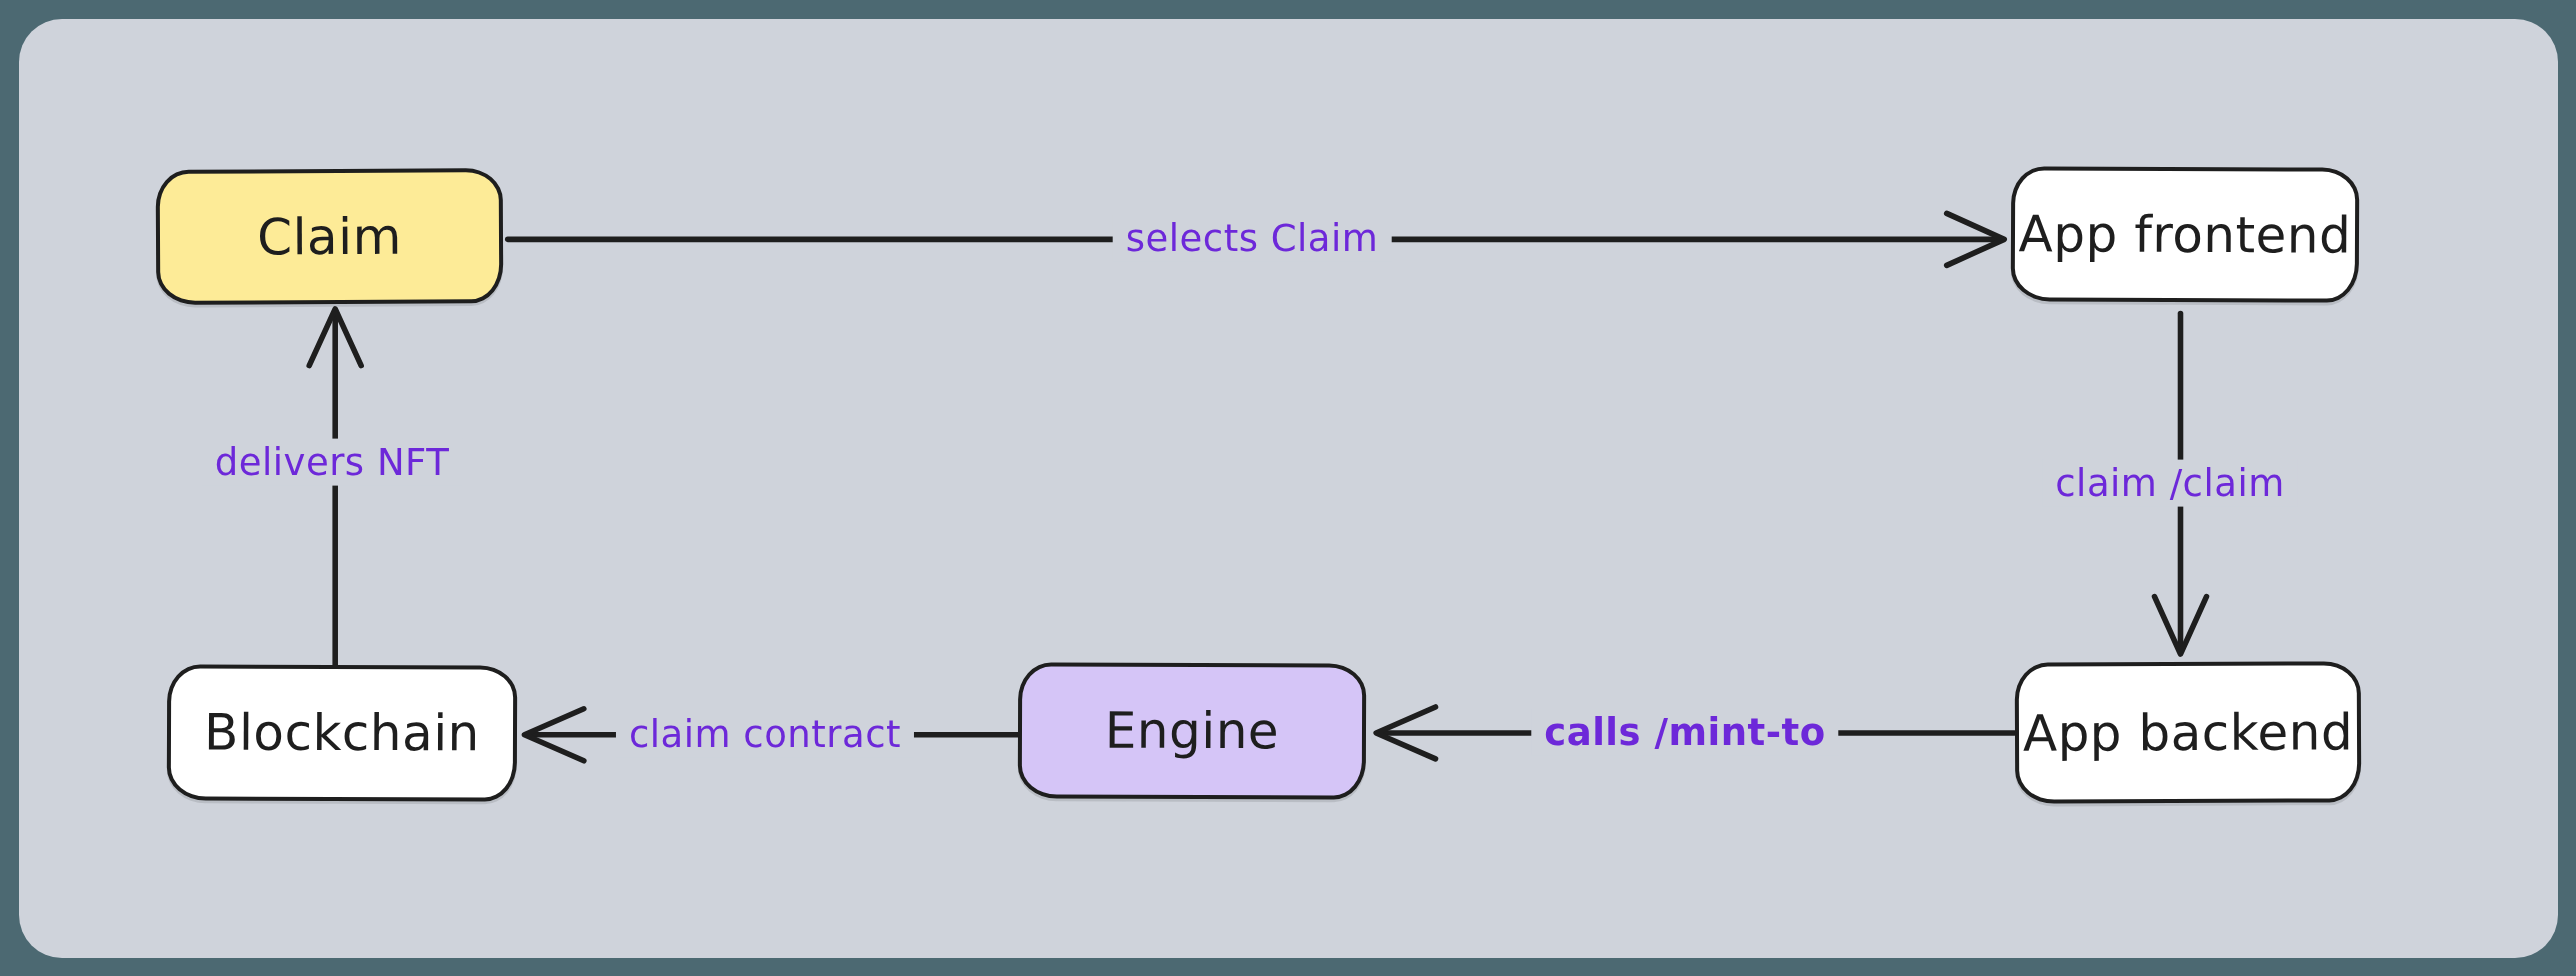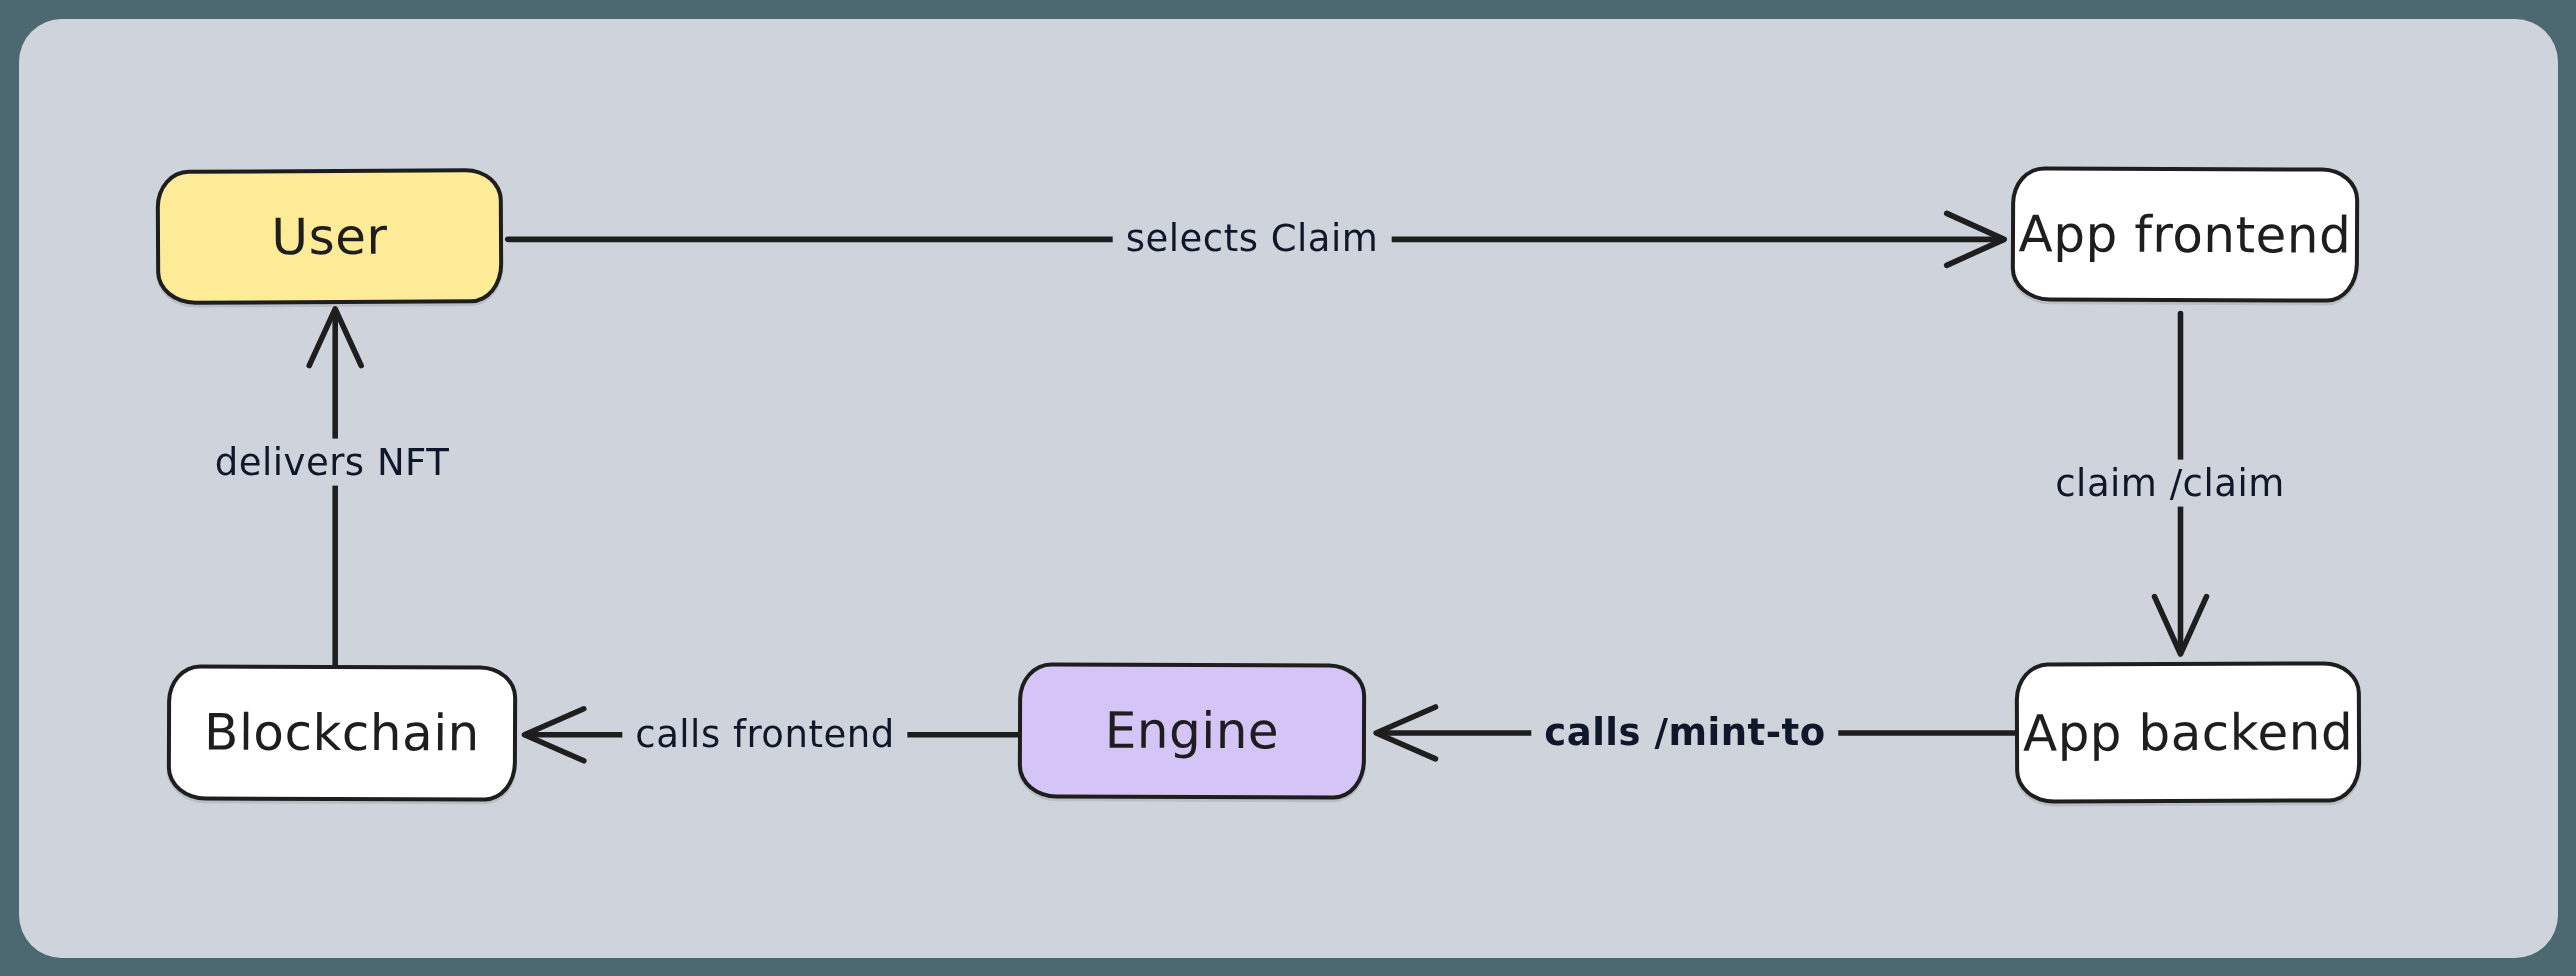--- a/index.html
+++ b/index.html
@@ -60,21 +60,21 @@
   .node-blockchain { left: 167px;  top: 665px; width: 350px; height: 136px; background: #ffffff; transform: rotate(0.2deg); }
 
   
   .edge-label {
     position: absolute;
     transform: translate(-50%, -50%);
     background: #cfd3db;
     padding: 1.9px 13px;
     font-size: 37px;
     letter-spacing: 0.5px;
-    color: #0f172a;
+    color: #6d28d9;
     white-space: nowrap;
   }
   .el-selects-claim  { left: 1252px; top: 238px; }
   .el-calls-claim    { left: 2170px; top: 483px; }
   .el-calls-mint-to  { left: 1685px; top: 732px; font-weight: bold; }
   .el-calls-contract { left: 765px;  top: 734px; }
   .el-delivers-nft   { left: 332px;  top: 462px; }
 </style>
 </head>
 <body>
@@ -105,21 +105,21 @@
     <path d="M 629 764 L 565 792 L 629 820"></path>
   </g>
 
   <g>
     <path d="M 361 717 L 361 340"></path>
     <path d="M 333 394 L 361 333 L 389 394"></path>
   </g>
 </svg>
 
 <div class="node node-user">
-  <span>User</span>
+  <span>Claim</span>
 </div>
 
 <div class="node node-frontend">
   <span>App frontend</span>
 </div>
 
 <div class="node node-backend">
   <span>App backend</span>
 </div>
 
@@ -127,15 +127,15 @@
   <span>Engine</span>
 </div>
 
 <div class="node node-blockchain">
   <span>Blockchain</span>
 </div>
 
 <div class="edge-label el-selects-claim">selects Claim</div>
 <div class="edge-label el-calls-claim">claim /claim</div>
 <div class="edge-label el-calls-mint-to">calls /mint-to</div>
-<div class="edge-label el-calls-contract">calls frontend</div>
+<div class="edge-label el-calls-contract">claim contract</div>
 <div class="edge-label el-delivers-nft">delivers NFT</div>
 
 
 </body></html>

